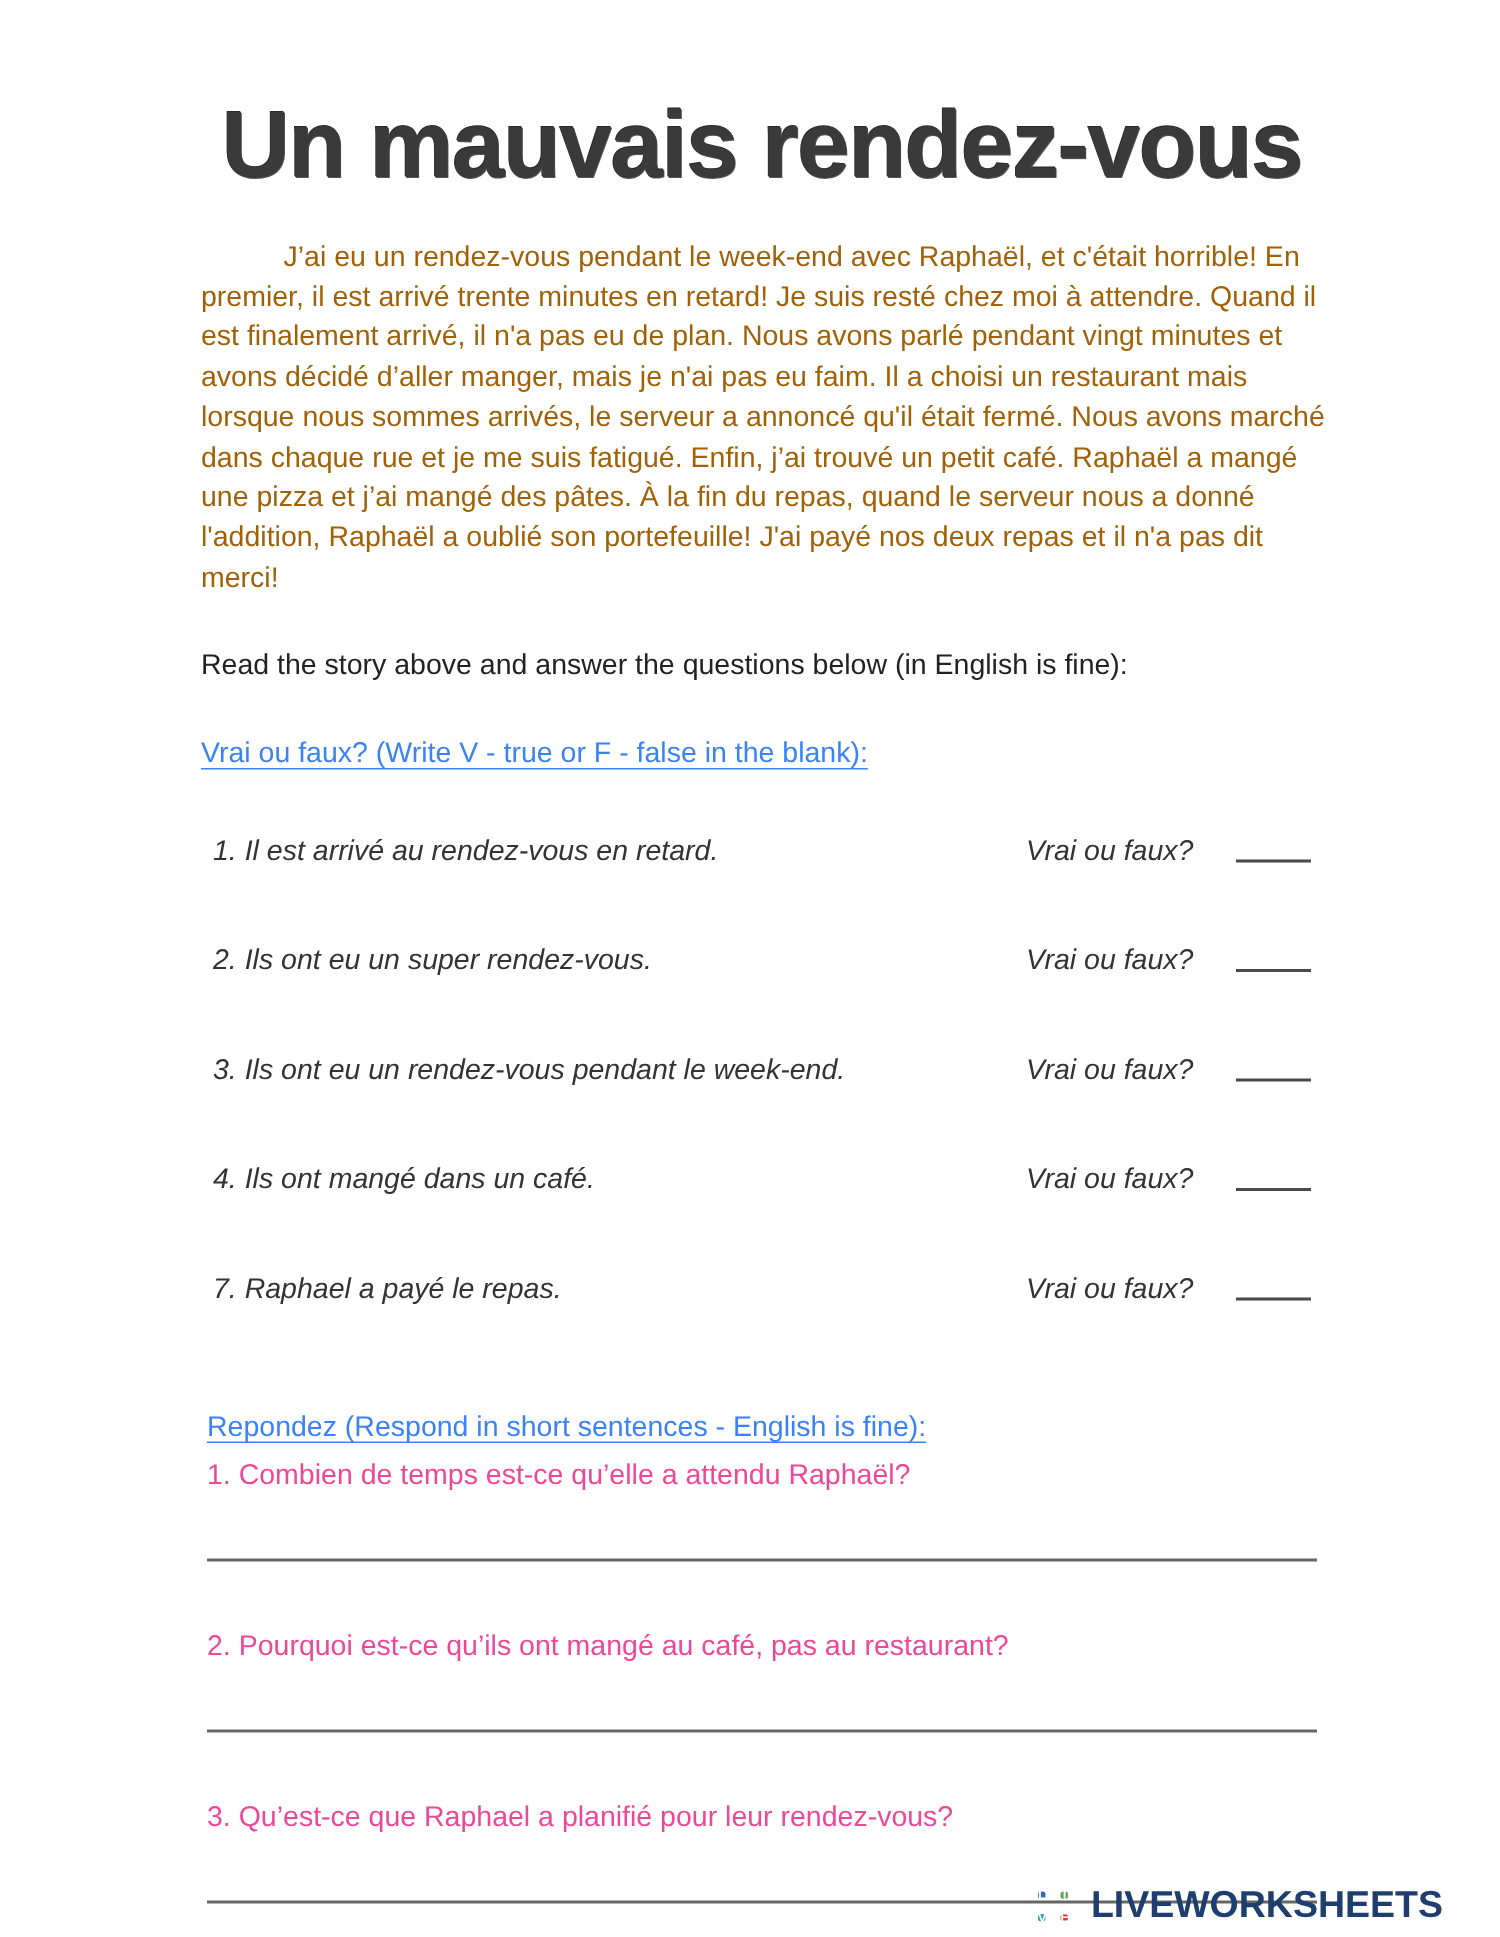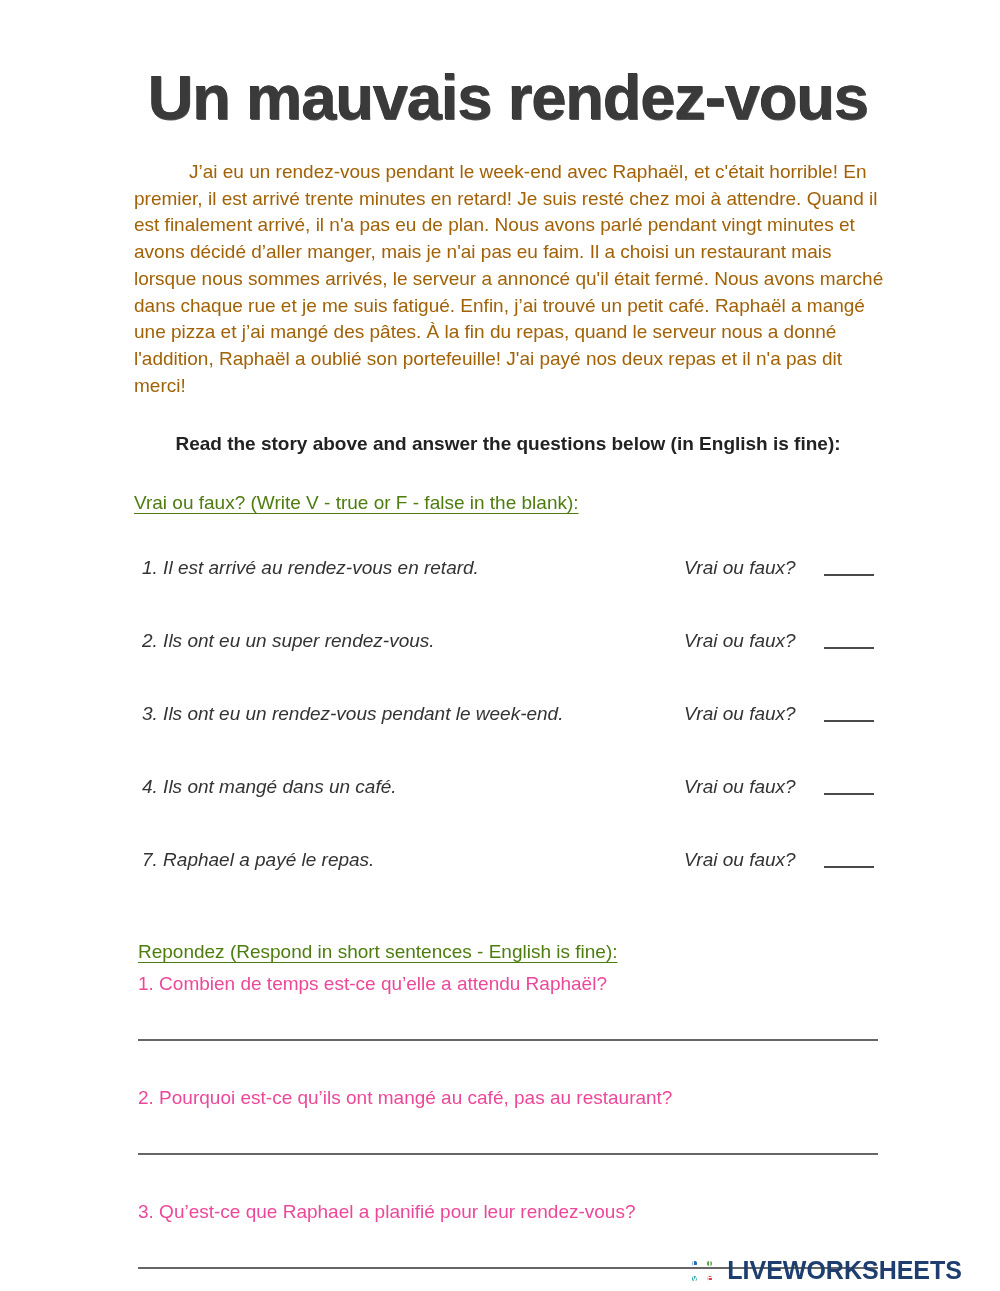--- a/index.html
+++ b/index.html
@@ -33,30 +33,29 @@
     margin-top: 30px;
     font-size: 19px;
     line-height: 26.7px;
     text-indent: 55px;
     color: #a16207;
     width: 764px;
   }
   .instruction {
     margin-top: 34px;
     font-size: 19px;
-    font-weight: bold;
+    font-weight: normal;
     color: #222222;
-    text-align: center;
   }
   .section-heading {
     margin-top: 37px;
     font-size: 19px;
     text-decoration: underline;
     text-underline-offset: 4px;
-    color: #4d7c0f;
+    color: #3b82f6;
   }
   .tf-list { margin-top: 6px; font-style: italic; }
   .tf-row {
     display: flex;
     align-items: baseline;
     margin-top: 35px;
     font-size: 19px;
     color: #333333;
   }
   .tf-question { flex: 0 0 530px; }

